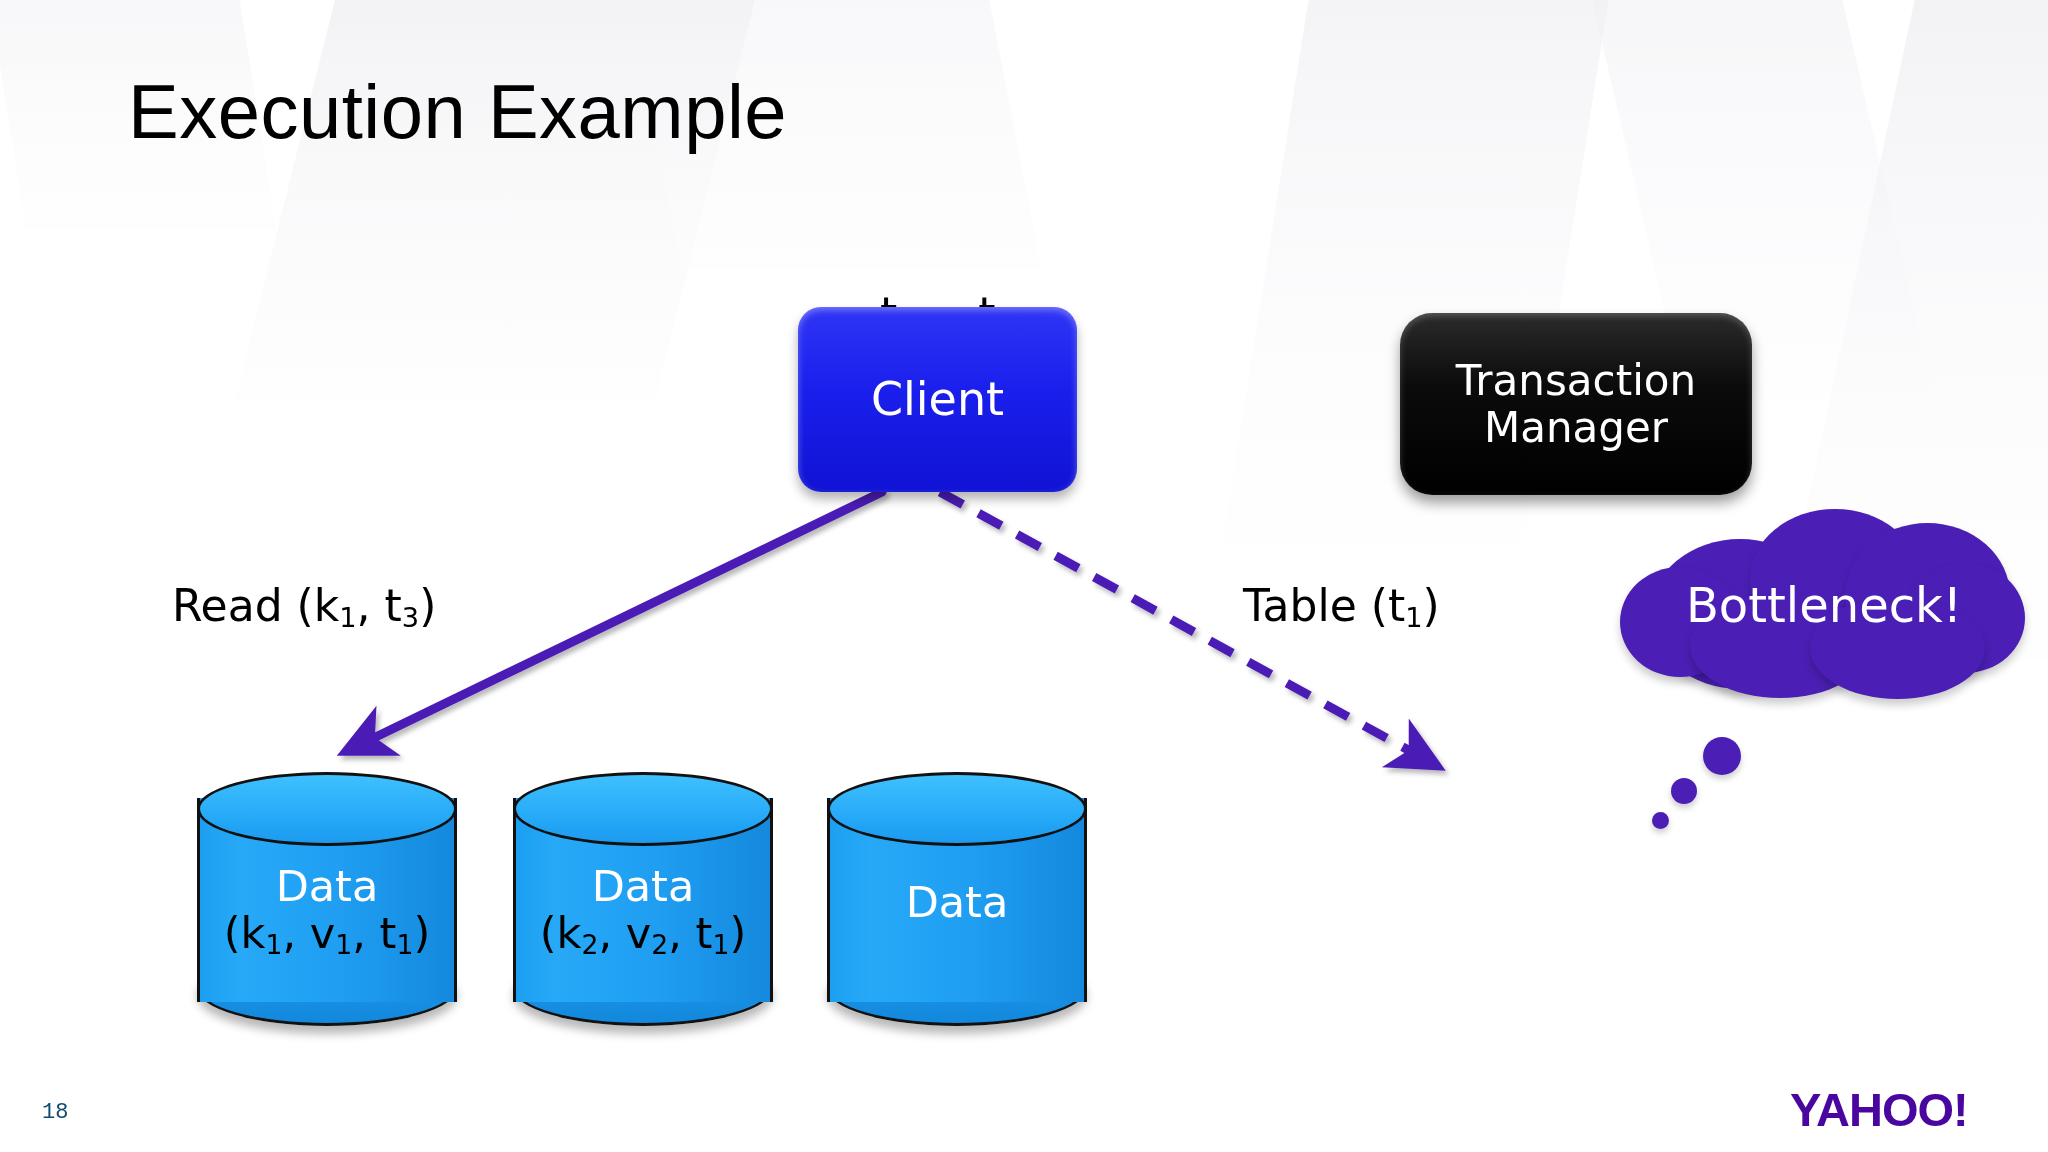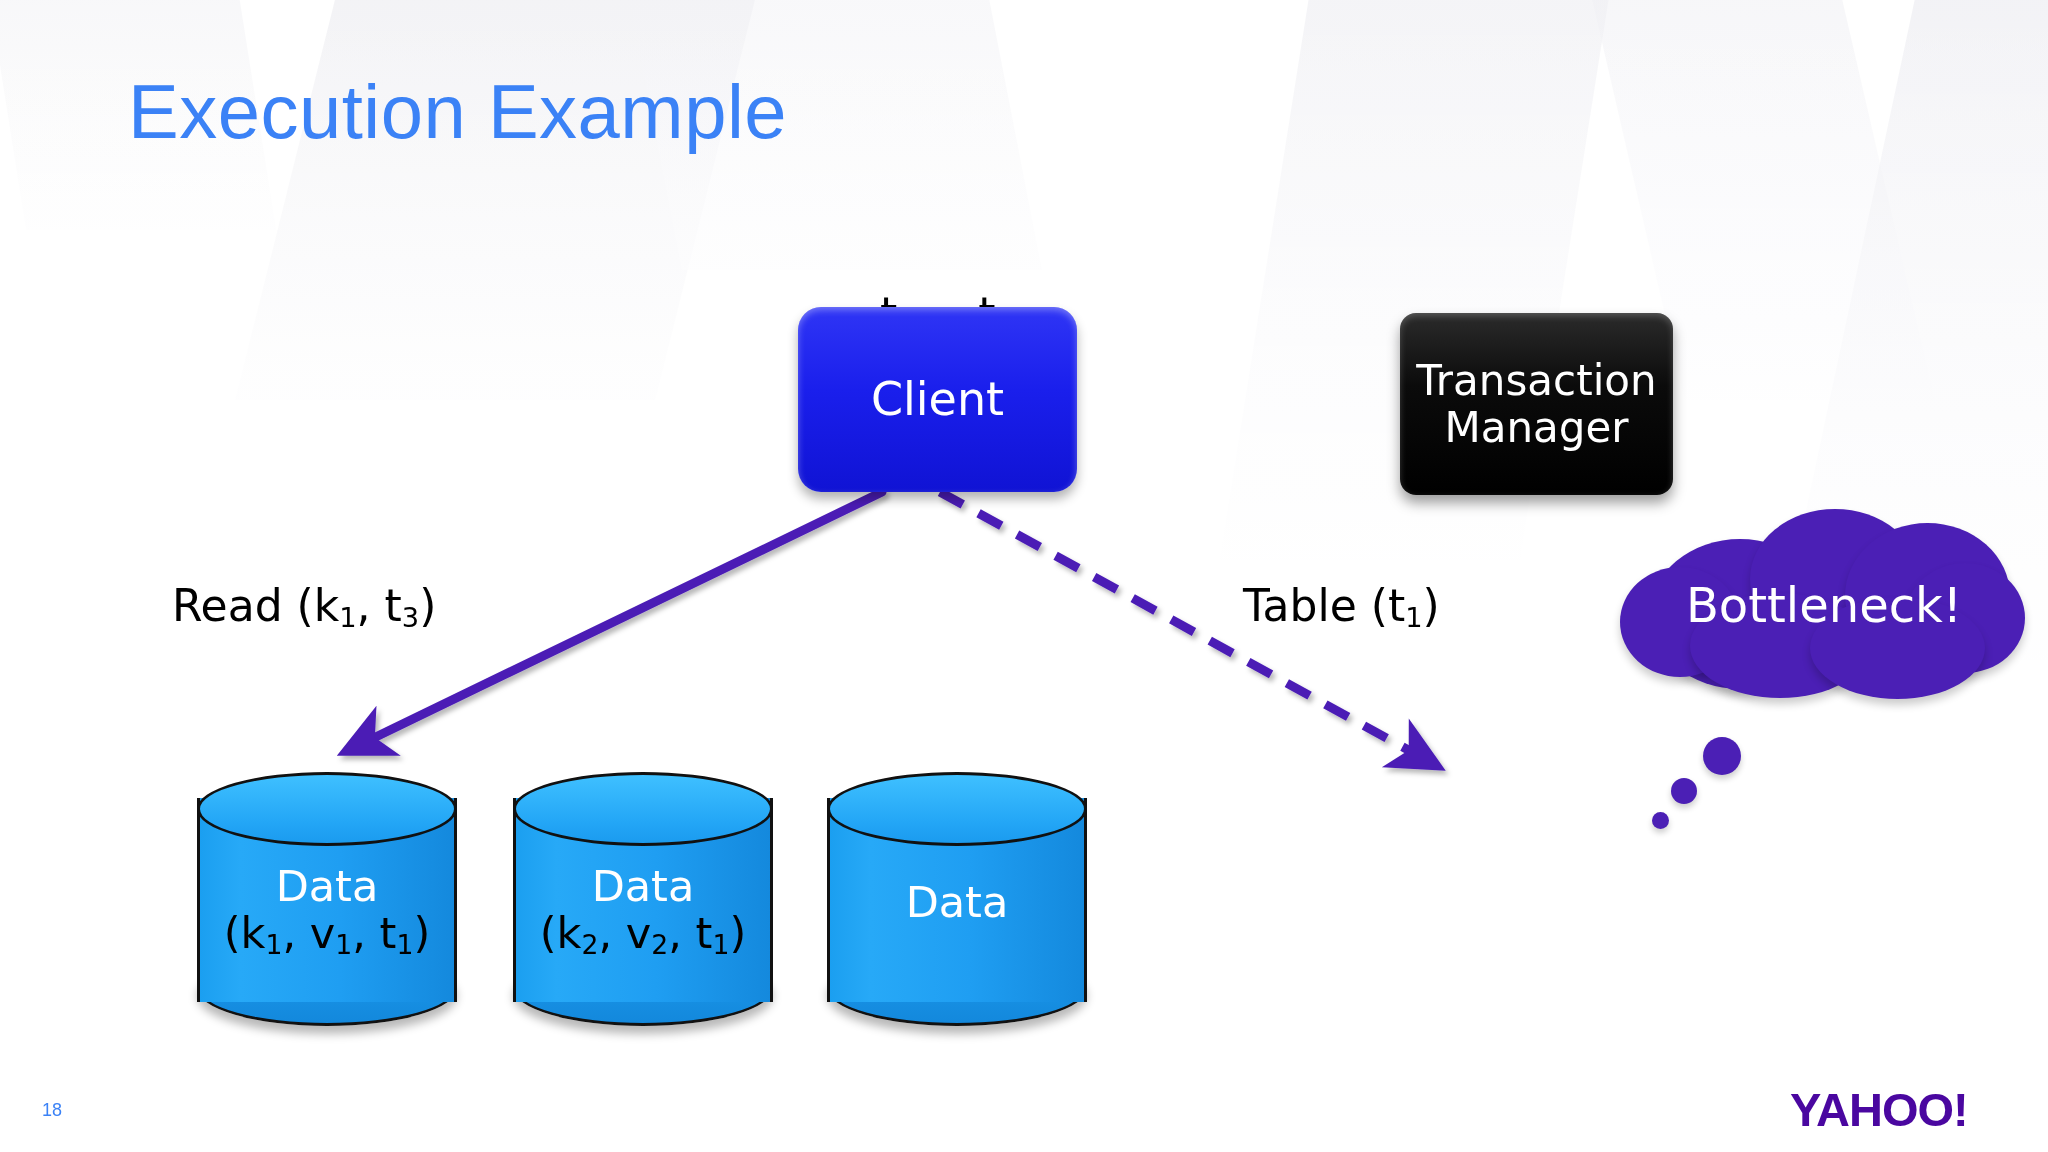--- a/index.html
+++ b/index.html
@@ -29,21 +29,21 @@
         transform:skewX(-12deg); background:linear-gradient(180deg,#e3e3ea,#f8f8fb); }
   .f6 { top:-100px; left:0px;    width:250px;  height:330px;
         transform:skewX(9deg);   background:linear-gradient(180deg,#ededf1,#fdfdfe); }
   .fade { position:absolute; inset:0;
           background:linear-gradient(180deg, rgba(255,255,255,0) 0%, rgba(255,255,255,.75) 45%, #fff 70%); }
 
   
   #title {
     position:absolute; left:128px; top:68px;
     font-size:76px; font-weight:400; letter-spacing:.5px;
-    color:#3b82f6;
+    color:#000000;
     font-family:"Liberation Sans", sans-serif;
   }
 
   
   .hand { font-family:"DejaVu Sans", sans-serif; }
 
   
   #tr-label {
     position:absolute; left:880px; top:248px;
     font-size:44px; color:#000; letter-spacing:1px;margin-top:40px;
@@ -59,25 +59,25 @@
     line-height:1.12;
   }
   #client-box {
     left:798px; top:307px; width:279px; height:185px;
     background:linear-gradient(180deg,#2f35f5 0%,#1a1fec 45%,#1013d4 100%);
     box-shadow:0 7px 11px rgba(0,0,0,.30), inset 0 3px 7px rgba(255,255,255,.35);
     font-size:46px;
     border-radius:23px;
   }
   #tm-box {
-    left:1400px; top:313px; width:273px; height:182px;
+    left:1400px; top:313px; width:352px; height:182px;
     background:linear-gradient(180deg,#2b2b2b 0%,#0b0b0b 40%,#000 100%);
     box-shadow:0 8px 13px rgba(0,0,0,.38), inset 0 3px 7px rgba(255,255,255,.22);
     font-size:42px;
-    border-radius:16px;
+    border-radius:32px;
     align-items:center;
   }
 
   
   #arrows { position:absolute; inset:0; }
 
   
   .read-label { position:absolute; font-size:44px; color:#000; white-space:nowrap; }
   #read-left  { left:172px;  top:580px; }
   #read-right { left:1243px; top:580px; }
@@ -125,21 +125,21 @@
     position:absolute; left:0; right:0; top:72px;
     text-align:center; color:#fff; font-size:48px; z-index:5;
   }
   .dot { position:absolute; background:#4b1fb5; border-radius:50%;
          box-shadow:0 4px 6px rgba(0,0,0,.2); }
   #dot1 { left:1703px; top:737px; width:38px;  height:38px; }
   #dot2 { left:1671px; top:778px; width:26px;  height:26px; }
   #dot3 { left:1652px; top:812px; width:17px;  height:17px; }
 
   
-  #page-num { position:absolute; left:42px; top:1100px; font-size:18px; color:#3b82f6; }
+  #page-num { position:absolute; left:42px; top:1100px; font-size:22px; color:#0c4a6e;font-family:Liberation Mono, monospace; }
   #yahoo-logo {
     position:absolute; left:1790px; top:1082px;
     font-size:47px; font-weight:bold; letter-spacing:-1px;
     color:#4a07a0;
     font-family:"Liberation Sans", sans-serif;
   }
 </style>
 </head>
 <body>
 

